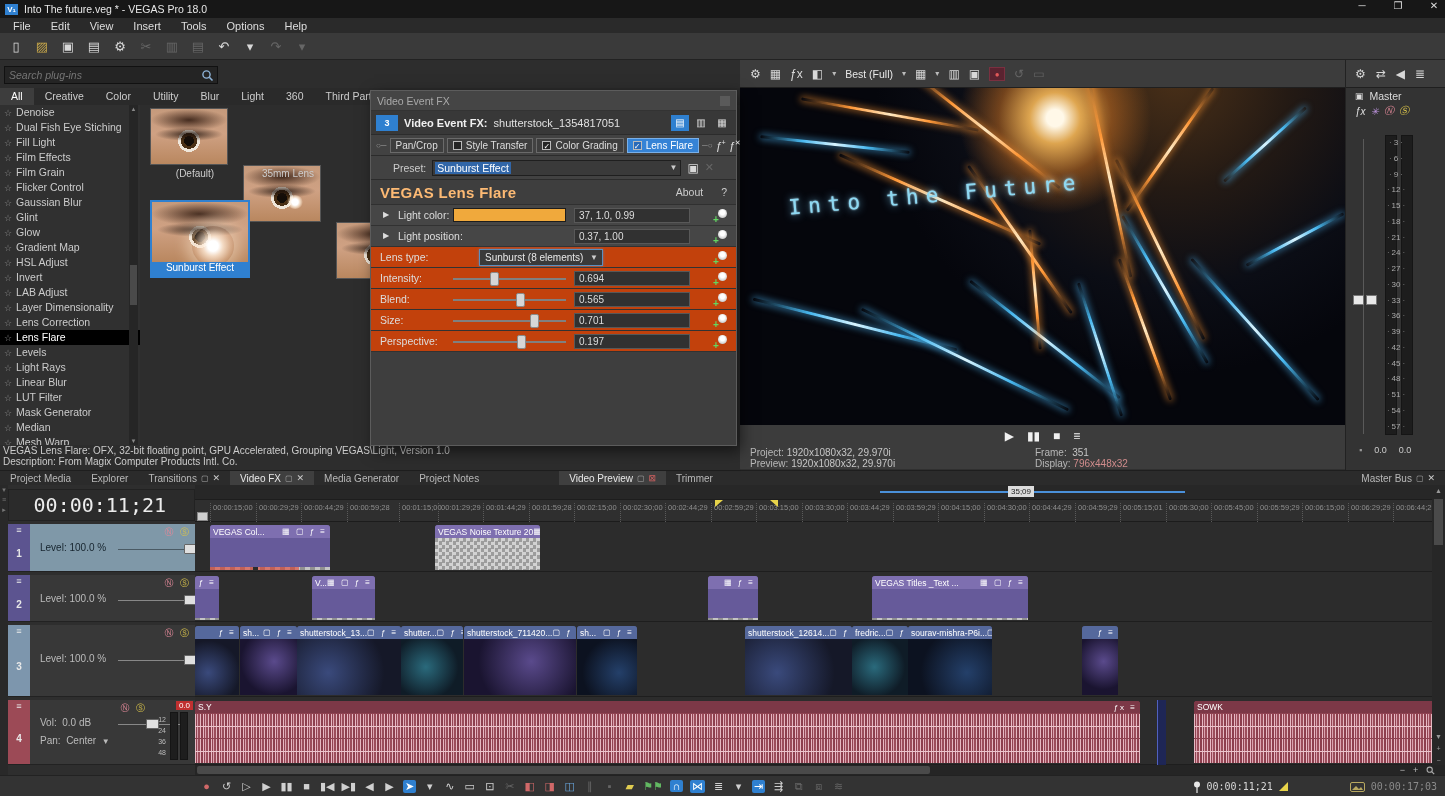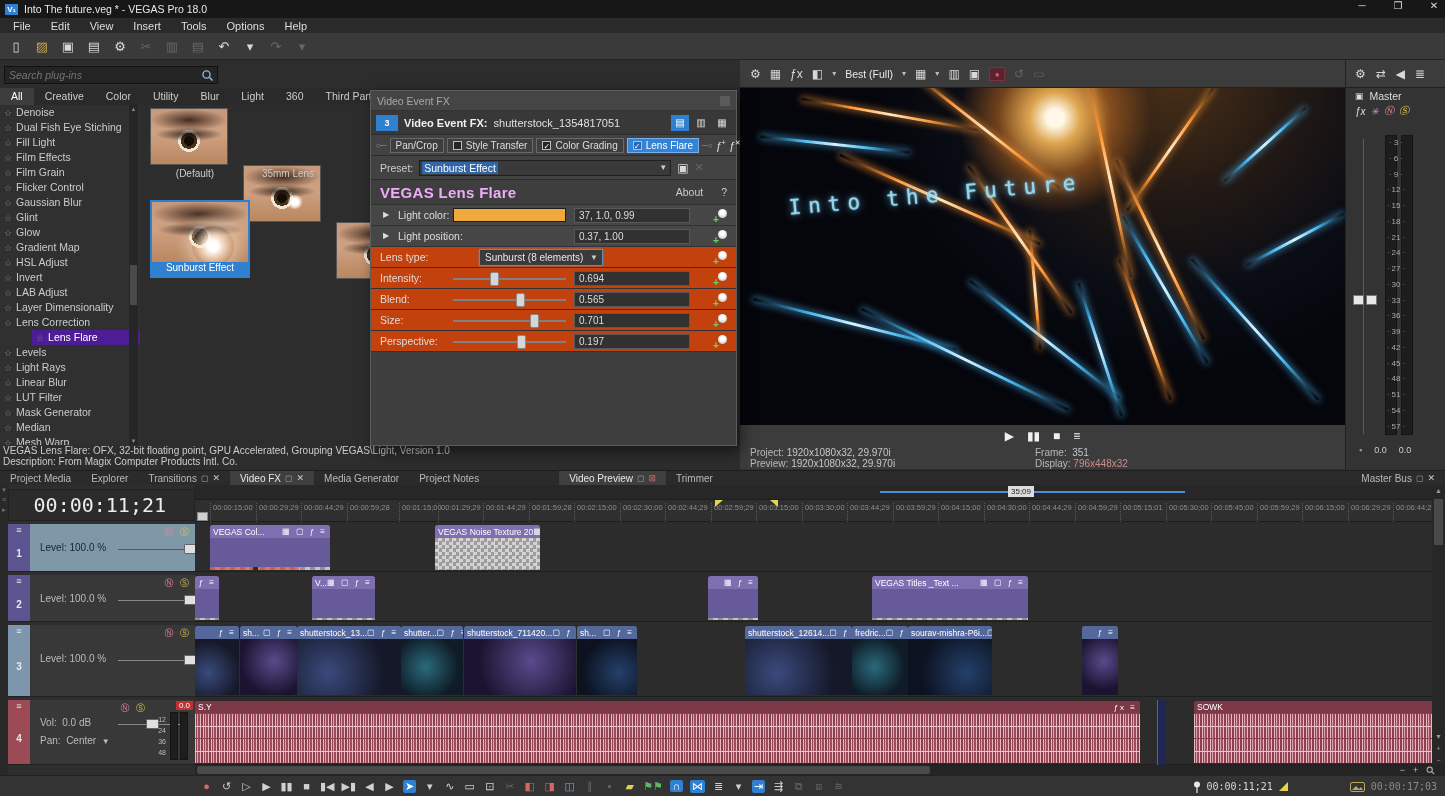--- a/index.html
+++ b/index.html
@@ -29,21 +29,21 @@
               display:flex;align-items:center;}
   #searchwrap input{flex:1;background:transparent;border:none;outline:none;color:#999;font-style:italic;
                     font-size:10.5px;padding:0 4px;font-family:"Liberation Sans",sans-serif;}
   #fxtabs{position:absolute;left:0;top:28px;width:740px;height:17px;background:#2a2a2a;display:flex;font-size:10.5px;}
   #fxtabs .tab{padding:2px 11px;color:#ccc;}
   #fxtabs .tab.active{background:#3d3d3d;color:#fff;}
   #fxtabs .star{color:#e8c34a;margin-right:3px;}
   #pluglist{position:absolute;left:0;top:45px;width:140px;height:340px;background:#303030;overflow:hidden;font-size:10.5px;}
   .plugitem{height:15px;line-height:15px;padding-left:4px;color:#ccc;white-space:nowrap;}
   .plugitem .st{color:#888;margin-right:4px;font-size:9px;}
-  .plugitem.selected{background:#4c1d95;color:#fff;margin-left:32px;}
+  .plugitem.selected{background:#000000;color:#fff;}
   #plugsb{position:absolute;left:129px;top:45px;width:9px;height:340px;background:#262626;}
   #plugsb .thumb{position:absolute;left:1px;top:160px;width:7px;height:40px;background:#4a4a4a;}
   #plugsb .ar{position:absolute;left:0;width:9px;font-size:6px;color:#888;text-align:center;}
   .thumbtile{position:absolute;width:78px;height:57px;border:1px solid #555;}
   .thumblabel{position:absolute;width:90px;text-align:center;font-size:10px;color:#ccc;}
   .eye{position:relative;overflow:hidden;background:
     radial-gradient(ellipse 70% 28% at 50% 20%,rgba(62,38,26,.95),rgba(62,38,26,0) 72%),
     radial-gradient(ellipse 62% 17% at 50% 46%,rgba(28,16,10,.85),transparent 72%),
     radial-gradient(circle 11px at 50% 58%,#130d08 0 5px,#4a3015 5px 8px,#efe6da 8px 11px,transparent 11px),
     linear-gradient(180deg,#c59a7c 0%,#cfa183 45%,#b9875f 100%);}
@@ -73,27 +73,27 @@
             border-bottom:1px solid #2c2c2c;font-size:10px;}
   .node{color:#999;font-size:8px;}
   .chip{display:flex;align-items:center;gap:4px;border:1px solid #6a6a6a;background:#3e3e3e;height:15px;
         padding:0 5px;color:#ddd;white-space:nowrap;}
   .chip.on{background:#3583d6;border-color:#7ab0e8;color:#fff;}
   .cbx{width:9px;height:9px;border:1px solid #bbb;background:#252525;font-size:8px;line-height:9px;color:#fff;text-align:center;}
   .chip.on .cbx{background:#2a6ab8;}
   #chainrow .fxadd{margin-left:auto;}
   .fxico{font-style:italic;font-size:11px;color:#e0e0e0;width:18px;text-align:center;}
   .fxico sup{font-size:7px;font-style:normal;}
-  #presetrow{height:24px;background:#424242;display:flex;align-items:center;gap:6px;padding:0 9px;border-bottom:1px solid #2c2c2c;}
+  #presetrow{height:24px;background:#424242;display:flex;align-items:center;gap:6px;padding:0 22px;border-bottom:1px solid #2c2c2c;}
   #presetbox{width:252px;height:16px;background:#3a3a3a;border:1px solid #1f1f1f;display:flex;align-items:center;}
   #presetbox .val{background:#3166a8;color:#fff;font-size:10.5px;padding:0 2px;margin-left:2px;}
   #presetbox .car{margin-left:auto;color:#ccc;font-size:8px;padding-right:3px;}
   #fxbody{position:relative;background:#3e3e3e;height:265px;}
   #fxheading{height:25px;display:flex;align-items:center;padding:0 9px;border-bottom:1px solid #303030;}
-  #fxheading .nm{font-size:15px;font-weight:bold;color:#f0abfc;letter-spacing:.3px;}
+  #fxheading .nm{font-size:15px;font-weight:bold;color:#fdba74;letter-spacing:.3px;}
   #fxheading .ab{margin-left:auto;color:#ccc;font-size:10.5px;margin-right:18px;}
   #fxheading .hq{color:#ccc;font-size:10.5px;}
   .prow{position:relative;height:21px;border-bottom:1px solid #323232;background:#c2410c;}
   .prow.has-exp{background:#464646;}
   .prow .exp{position:absolute;left:12px;top:5px;color:#ddd;font-size:8px;}
   .prow .plabel{position:absolute;left:9px;top:4px;font-size:10.5px;color:#ddd;}
   .prow.has-exp .plabel{left:27px;}
   .swatch{position:absolute;left:82px;top:3px;width:113px;height:14px;border:1px solid #1d1d1d;}
   .valuebox{position:absolute;left:203px;top:3px;width:116px;height:15px;background:#313131;border:1px solid #585858;
             font-size:10px;color:#ddd;line-height:13px;padding-left:4px;}

